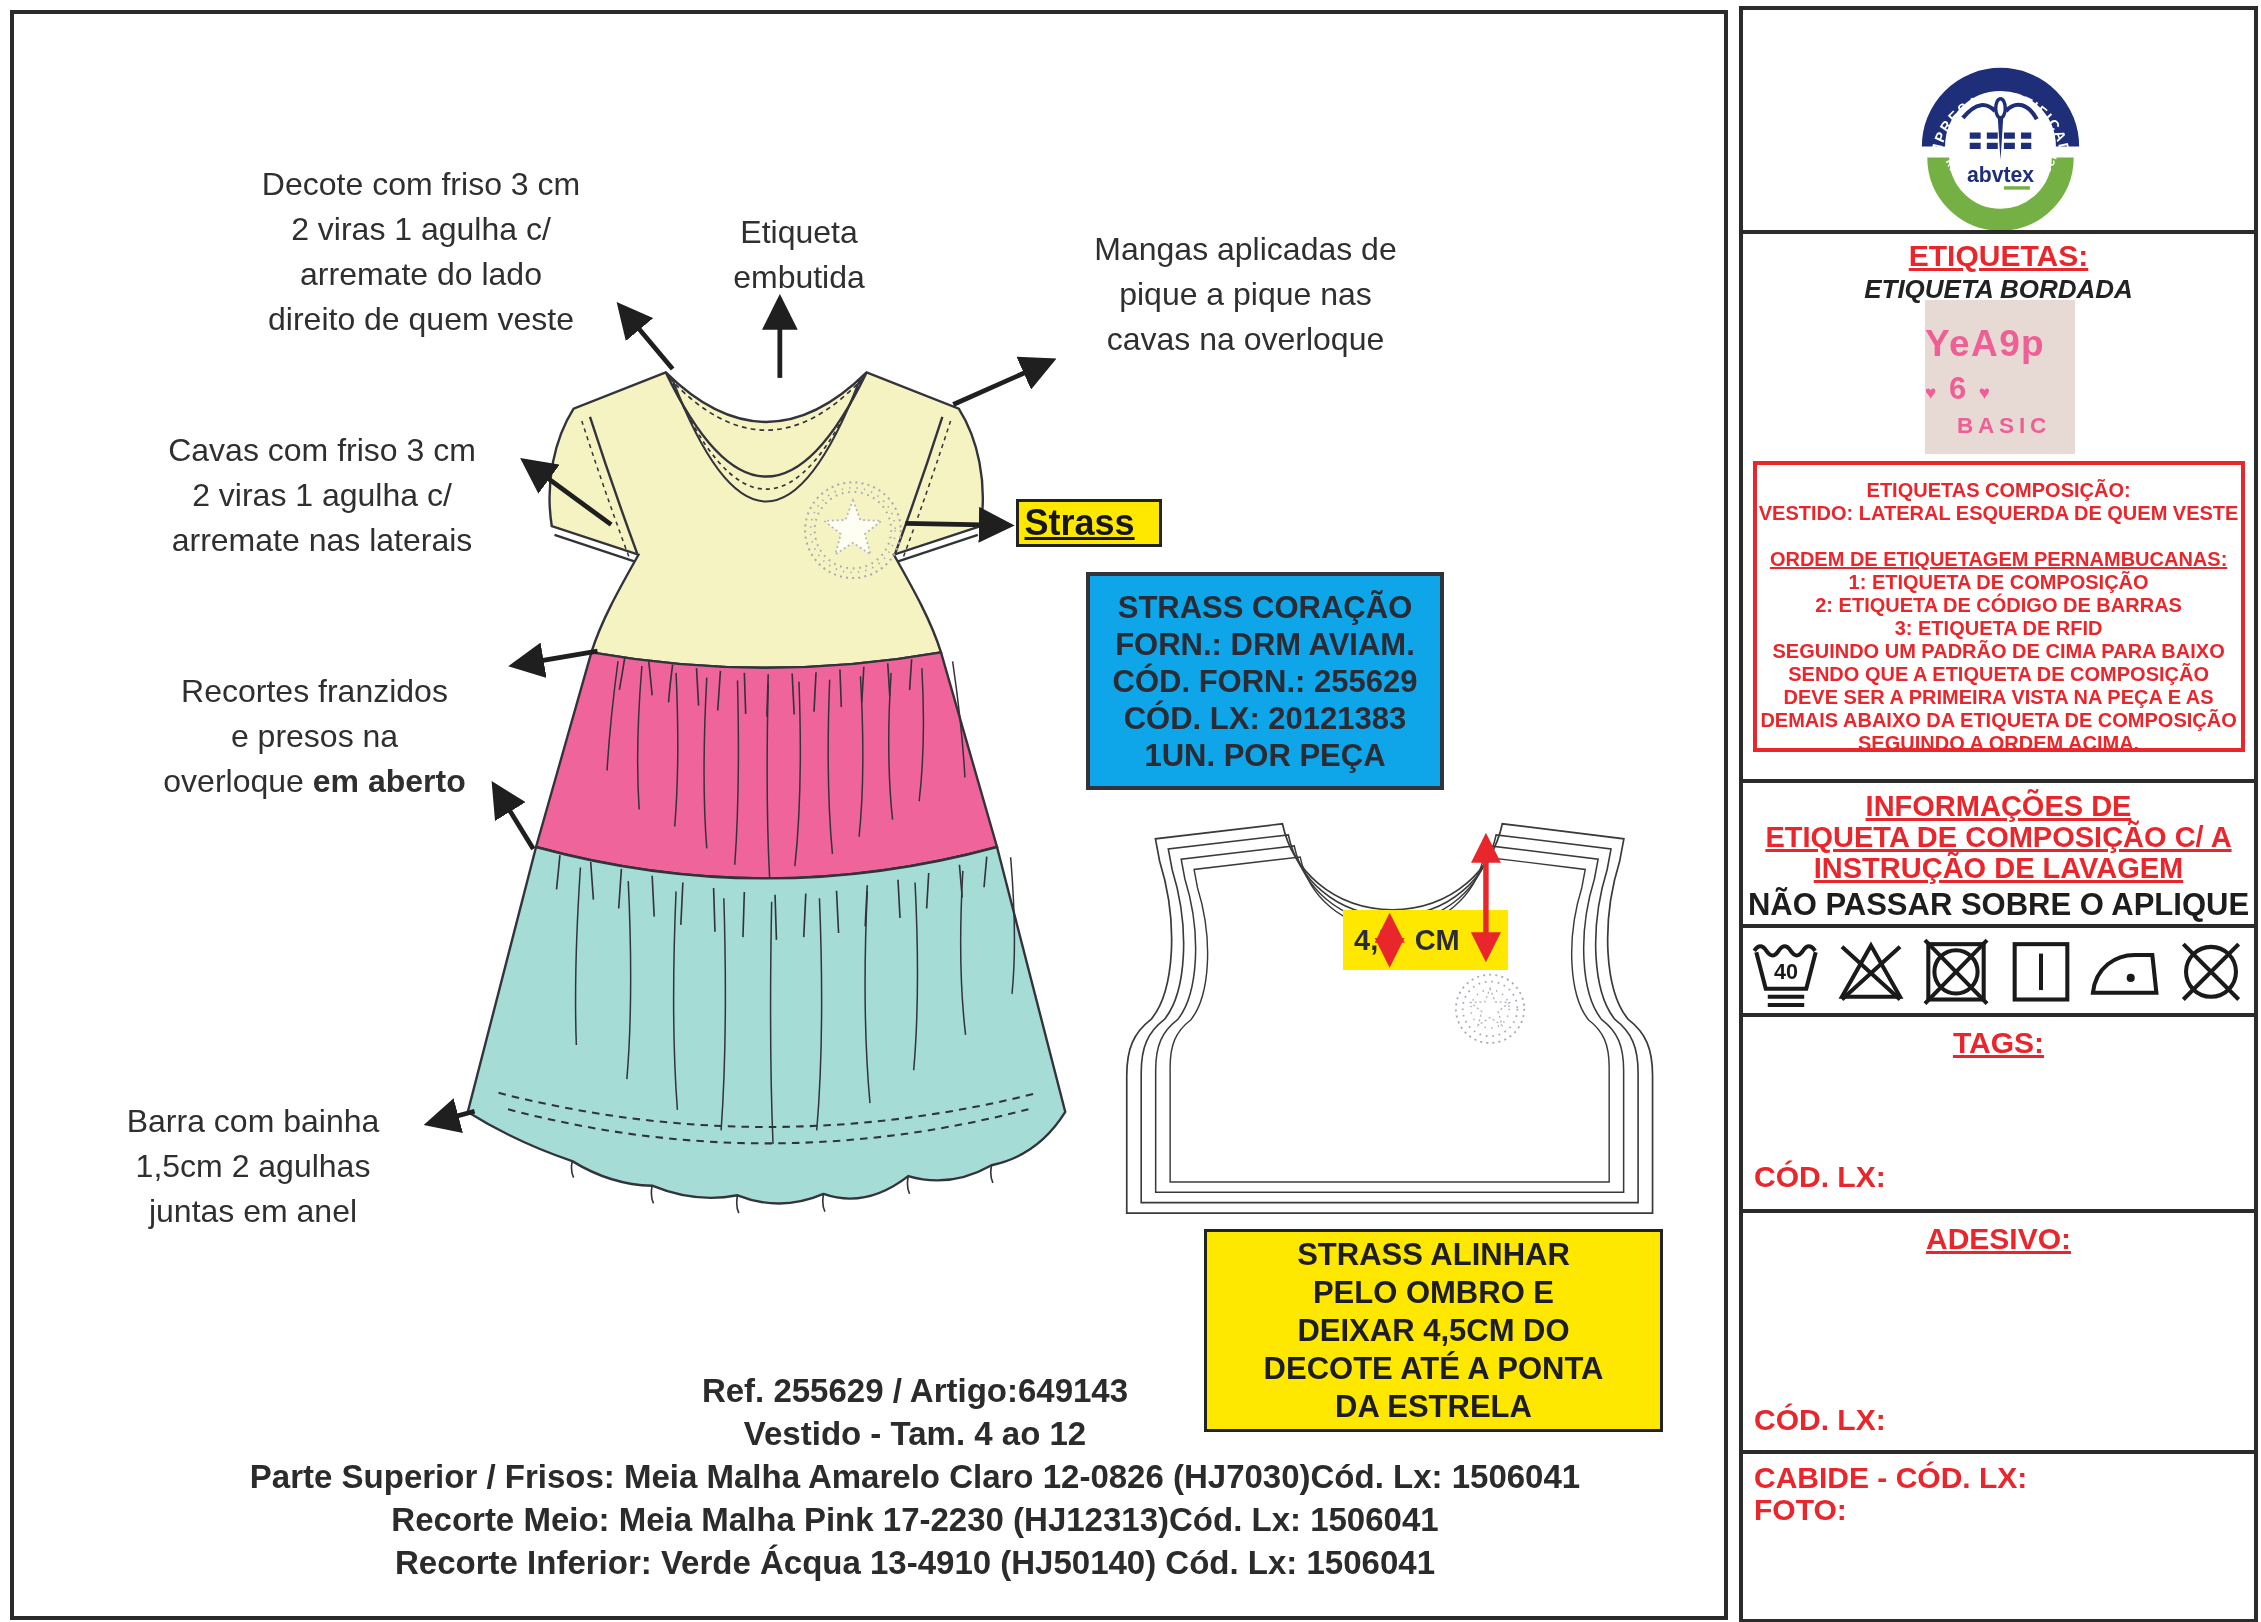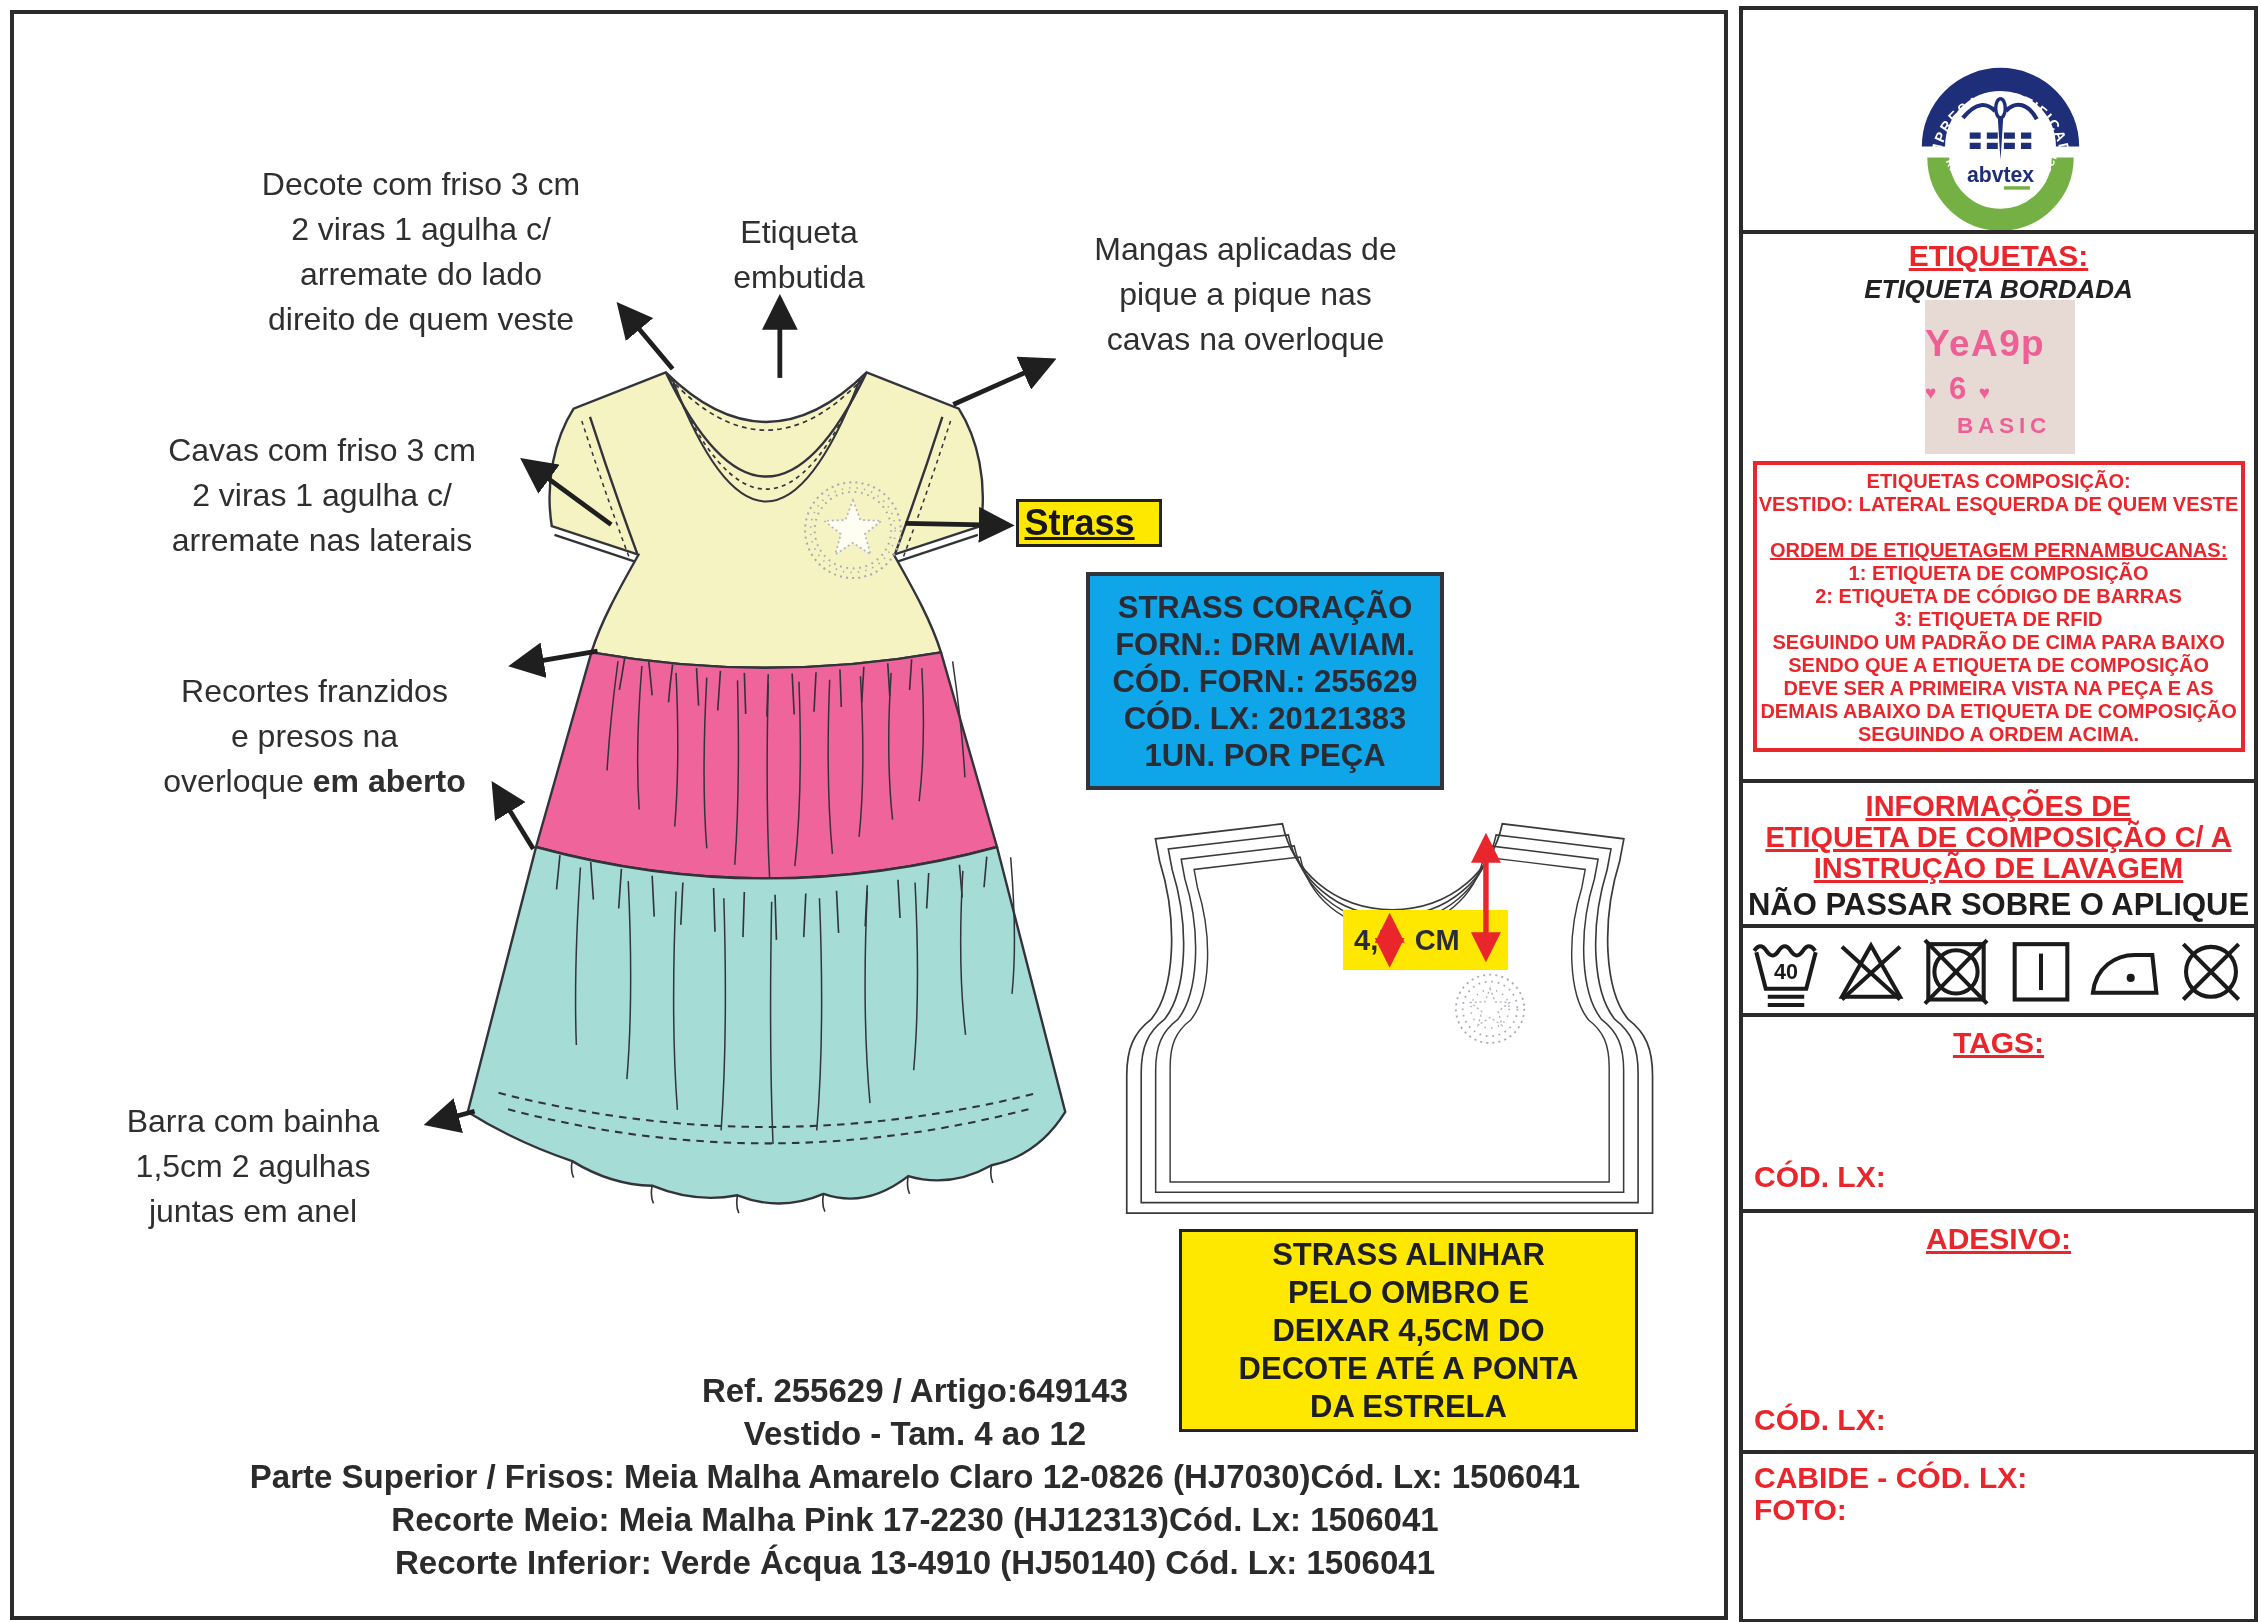--- a/index.html
+++ b/index.html
@@ -163,21 +163,21 @@
     <div>FORN.: DRM AVIAM.</div>
     <div>CÓD. FORN.: 255629</div>
     <div>CÓD. LX: 20121383</div>
     <div>1UN. POR PEÇA</div>
   </div>
 
   <div class="abs" style="left:1343px;top:910px;width:165px;height:60px;background:#ffe800;z-index:2;display:flex;align-items:center;">
     <span style="font-size:29px;font-weight:bold;color:#2b2b33;padding-left:11px;word-spacing:12.3px;">4,5 CM</span>
   </div>
 
-  <div class="abs ylw pre" style="left:1179px;top:1229px;width:453px;height:197px;z-index:2;display:flex;align-items:center;justify-content:center;text-align:center;font-size:31px;line-height:38px;font-weight:bold;color:#1d1d26;">STRASS ALINHAR
+  <div class="abs ylw pre" style="left:1204px;top:1229px;width:453px;height:197px;z-index:2;display:flex;align-items:center;justify-content:center;text-align:center;font-size:31px;line-height:38px;font-weight:bold;color:#1d1d26;">STRASS ALINHAR
 PELO OMBRO E
 DEIXAR 4,5CM DO
 DECOTE ATÉ A PONTA
 DA ESTRELA</div>
 
   <svg class="abs" style="left:0;top:0;z-index:3;" width="2261" height="1623" viewBox="0 0 3311 2376">
     <defs>
       <marker id="rh" viewBox="0 0 10 10" refX="8" refY="5" markerWidth="5.5" markerHeight="5.5" orient="auto-start-reverse">
         <path d="M0,0 L10,5 L0,10 z" fill="#e8262b"></path>
       </marker>
@@ -234,21 +234,21 @@
       <div style="margin-top:23px;font-size:37px;font-weight:bold;letter-spacing:1.4px;">YeA9p</div>
       <div style="margin-top:6.8px;">
         <span style="font-size:19px;">♥</span>
         <span style="font-size:31px;font-weight:bold;padding:0 9.6px;">6</span>
         <span style="font-size:19px;">♥</span>
       </div>
       <div style="margin-top:5.5px;font-size:22.5px;font-weight:bold;letter-spacing:4.8px;padding-left:32px;">BASIC</div>
     </div>
 
     <div class="abs" style="left:9.6px;top:451px;width:484px;height:283px;border:4.1px solid #e8262b;color:#e8262b;font-weight:bold;font-size:20px;line-height:23px;text-align:center;">
-      <div style="margin-top:5px;">ETIQUETAS COMPOSIÇÃO:</div>
+      <div style="margin-top:14px;">ETIQUETAS COMPOSIÇÃO:</div>
       <div>VESTIDO: LATERAL ESQUERDA DE QUEM VESTE</div>
       <div style="height:23px;"></div>
       <div style="text-decoration:underline;">ORDEM DE ETIQUETAGEM PERNAMBUCANAS:</div>
       <div class="pre">1: ETIQUETA DE COMPOSIÇÃO
 2: ETIQUETA DE CÓDIGO DE BARRAS
 3: ETIQUETA DE RFID
 SEGUINDO UM PADRÃO DE CIMA PARA BAIXO
 SENDO QUE A ETIQUETA DE COMPOSIÇÃO
 DEVE SER A PRIMEIRA VISTA NA PEÇA E AS
 DEMAIS ABAIXO DA ETIQUETA DE COMPOSIÇÃO

